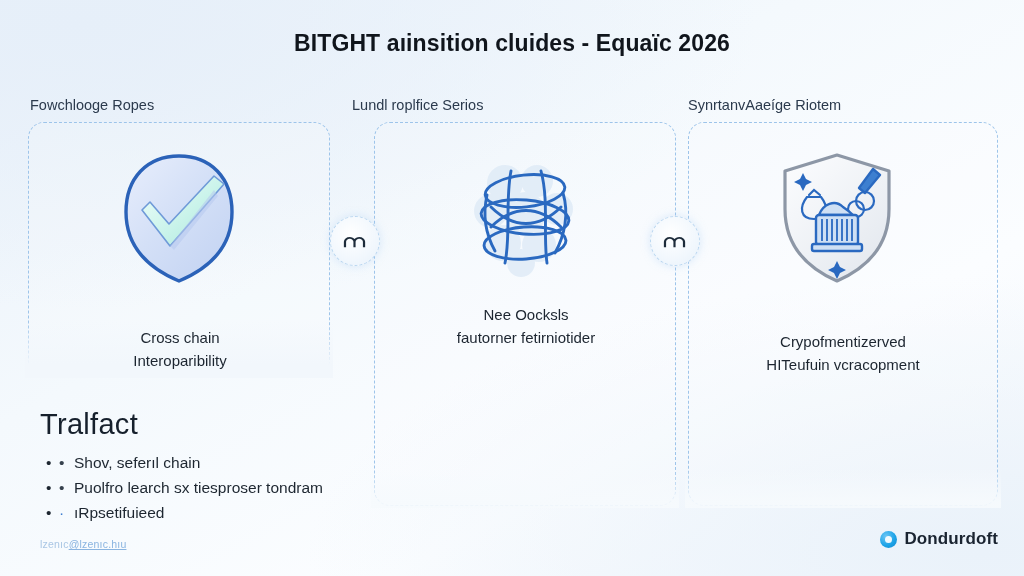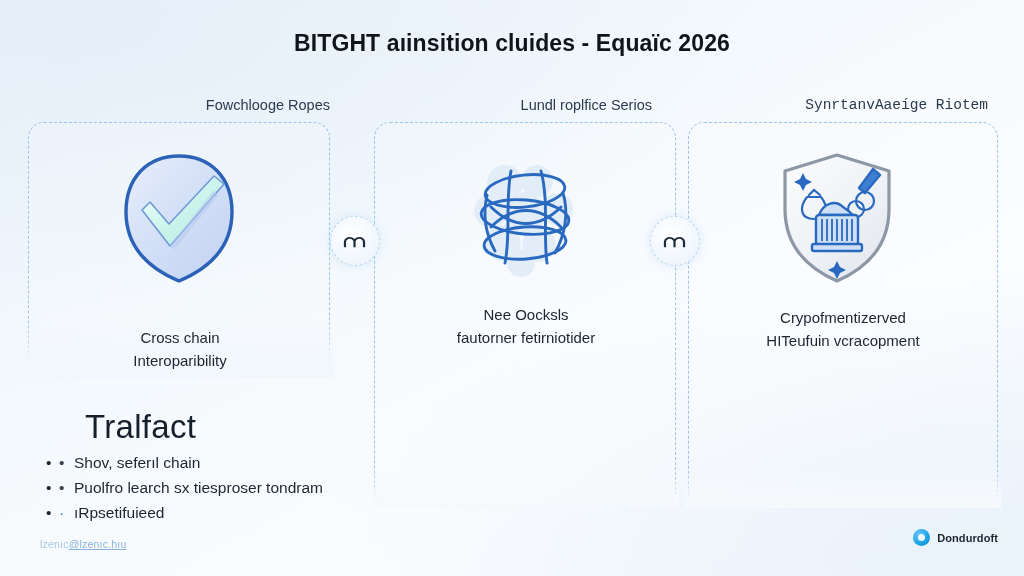--- a/index.html
+++ b/index.html
@@ -35,28 +35,28 @@
     font-weight: bold;
     letter-spacing: 0.1px;
     color: #10151c;
     white-space: nowrap;
   }
 
   
   .col-head {
     position: absolute;
     top: 97px;
-    text-align: right;
+    text-align: left;
     font-size: 14.5px;
     color: #2b3a4d;
     white-space: nowrap;
   }
   .col-head.h1 { left: 30px;  width: 300px; }
   .col-head.h2 { left: 352px; width: 300px; }
-  .col-head.h3 { left: 688px; width: 300px; font-family: Liberation Mono, monospace; }
+  .col-head.h3 { left: 688px; width: 300px; }
 
   .card {
     position: absolute;
     top: 122px;
     border: 1.6px dashed #9dc4ea;
     border-radius: 16px;
     background: rgba(255,255,255,0.16);
     box-sizing: border-box;
   }
   .card.c1 { left: 28px;  width: 302px; height: 254px; }
@@ -98,21 +98,21 @@
   
   .caption {
     position: absolute;
     text-align: center;
     font-size: 15px;
     line-height: 23px;
     color: #1c2530;
   }
   .caption.p1 { left: 40px;  width: 280px; top: 314px; margin-top: 12px; }
   .caption.p2 { left: 386px; width: 280px; top: 303px; }
-  .caption.p3 { left: 700px; width: 286px; top: 306px; }
+  .caption.p3 { left: 700px; width: 286px; top: 330px; }
   .caption .ln { display: block; white-space: nowrap; }
 
   
   .connector {
     position: absolute;
     top: 216px;
     width: 48px;
     height: 48px;
     border-radius: 50%;
     border: 1.3px dashed #b9d6f0;
@@ -130,24 +130,23 @@
     color: #1d2b3a;
     line-height: 1;
     transform: scaleX(1.25);
   }
 
   
   #notes-title {
     position: absolute;
     left: 40px;
     top: 408px;
-    font-size: 33px;
+    font-size: 29px;
     color: #16202c;
     letter-spacing: 0.3px;
-    margin-left: 45px;
   }
   #notes-list {
     position: absolute;
     left: 42px;
     top: 450px;
     width: 460px;
     margin: 0;
     padding: 0;
     list-style: none;
   }
@@ -207,21 +206,21 @@
   }
   #brand .mark span {
     display: block;
     width: 7px;
     height: 7px;
     border-radius: 50%;
     background: #ffffff;
     opacity: 0.92;
   }
   #brand .brand-name {
-    font-size: 11px;
+    font-size: 17px;
     font-weight: bold;
     color: #1a2431;
     letter-spacing: 0.1px;
   }
 </style>
 </head>
 <body>
 
 <div id="stage">
 

